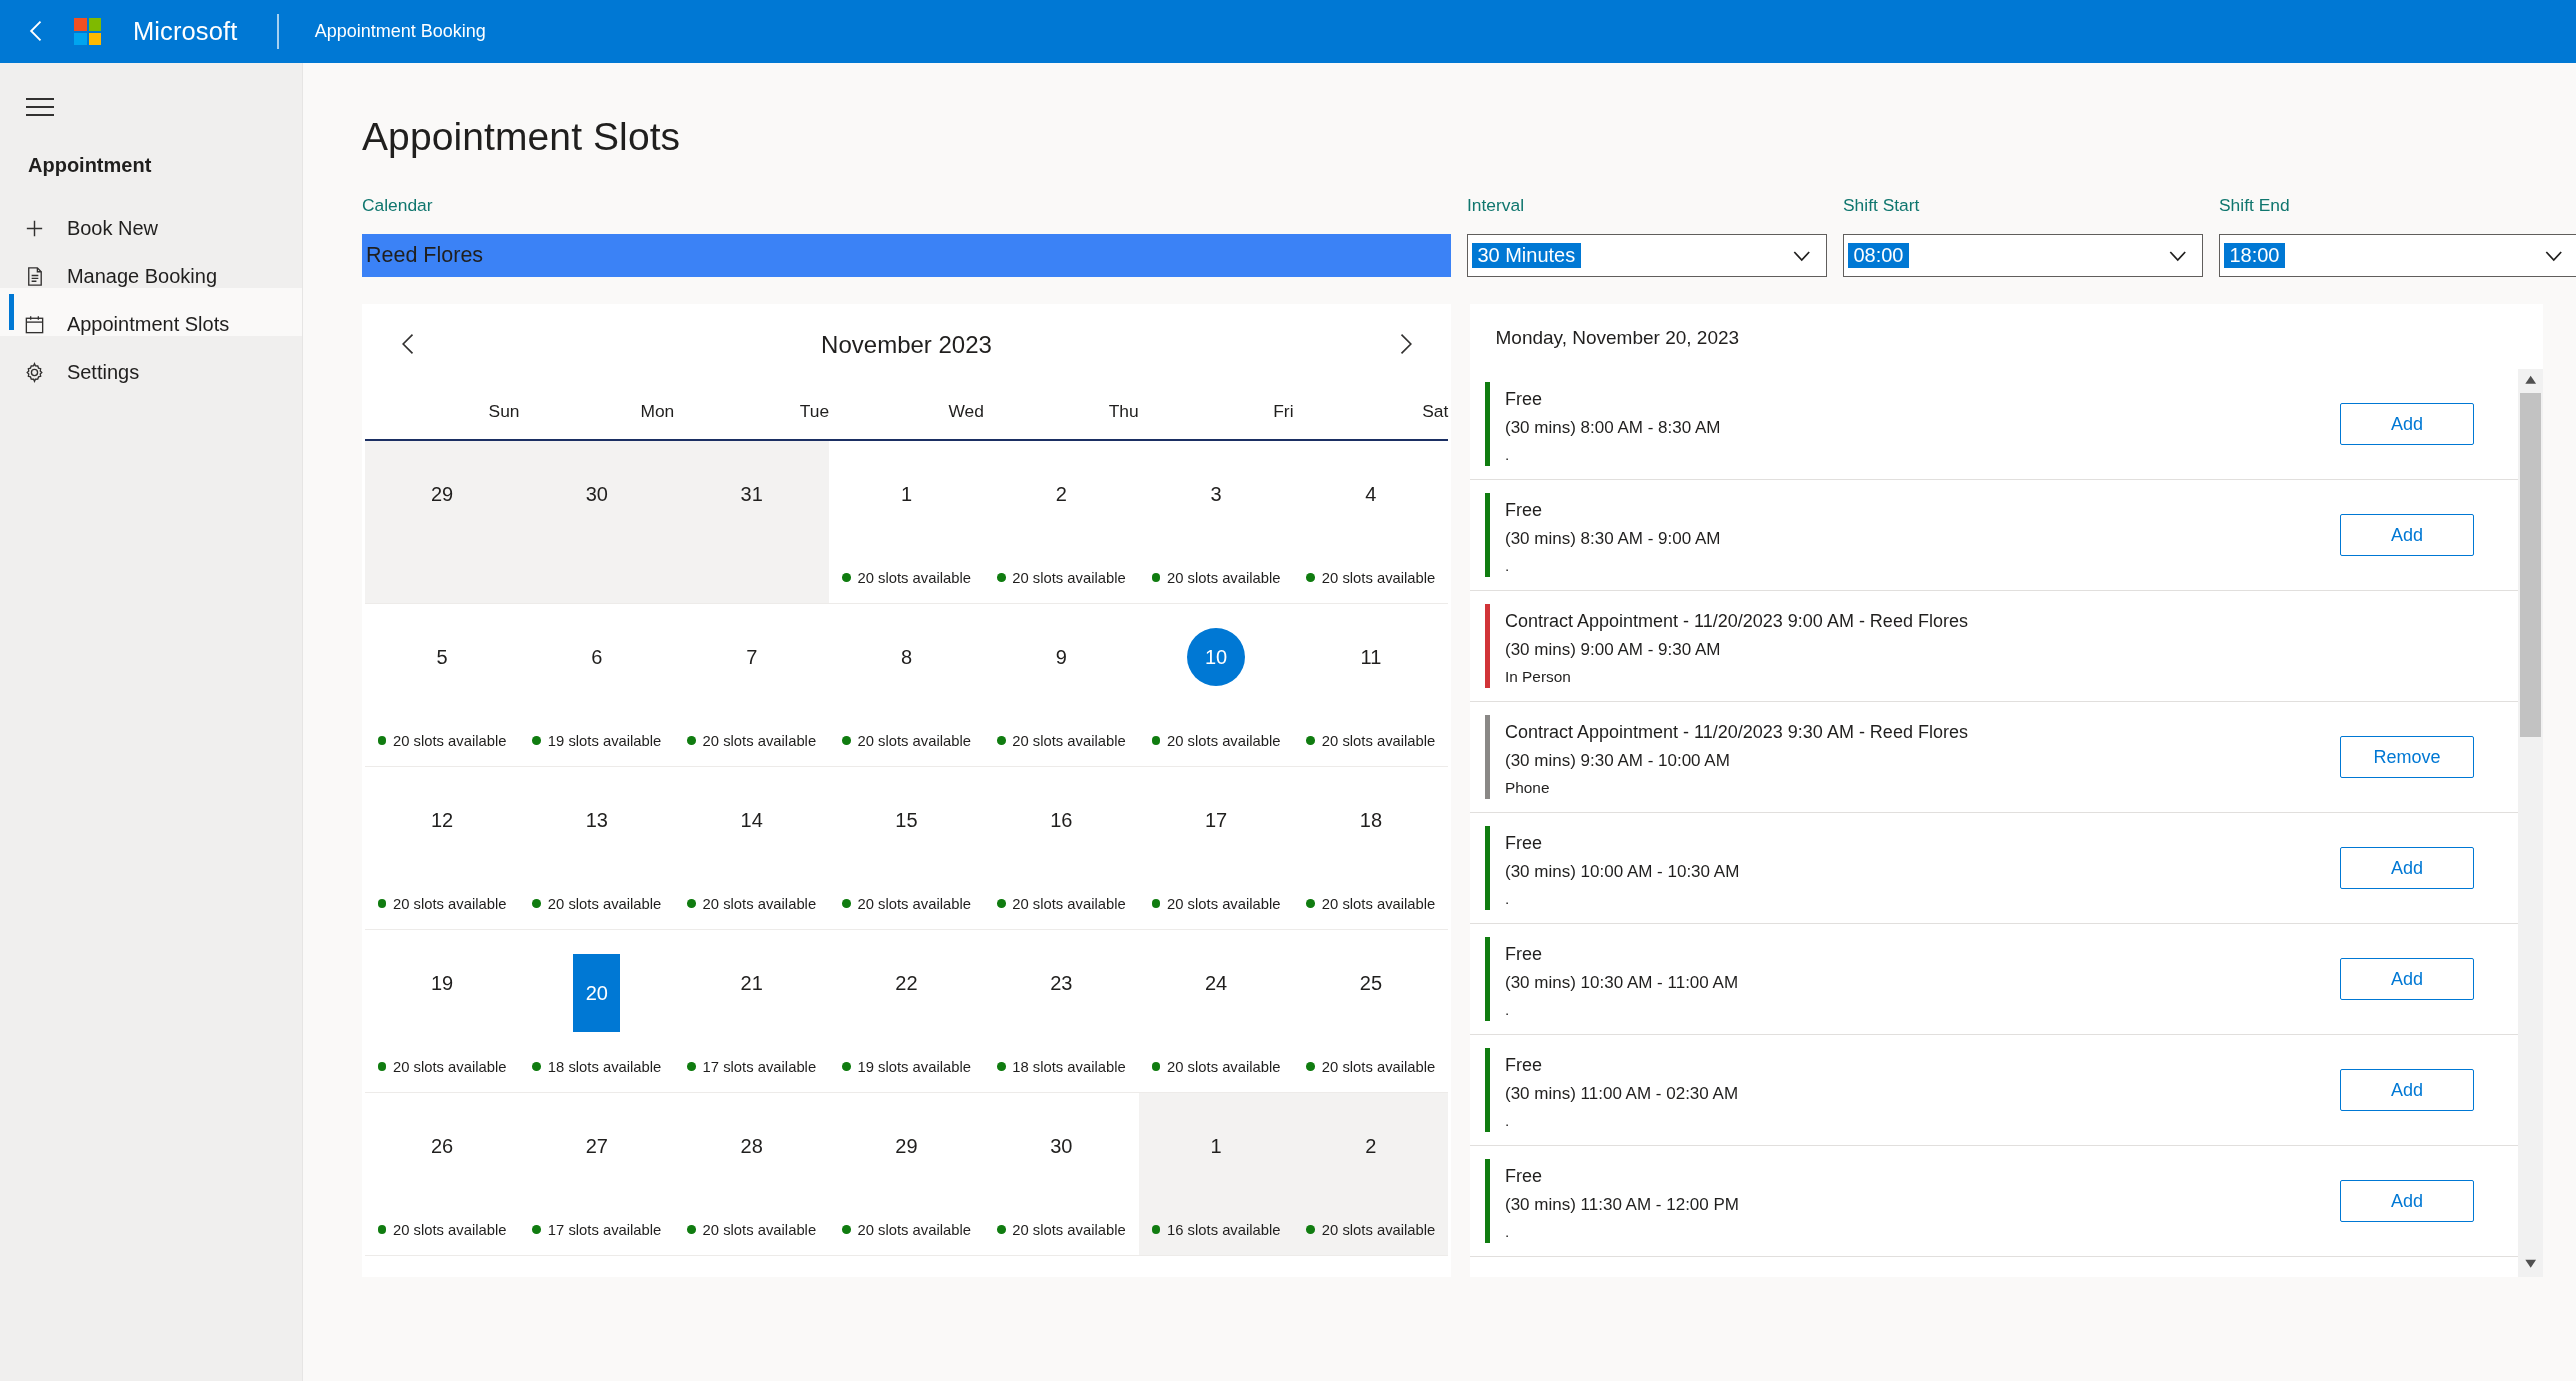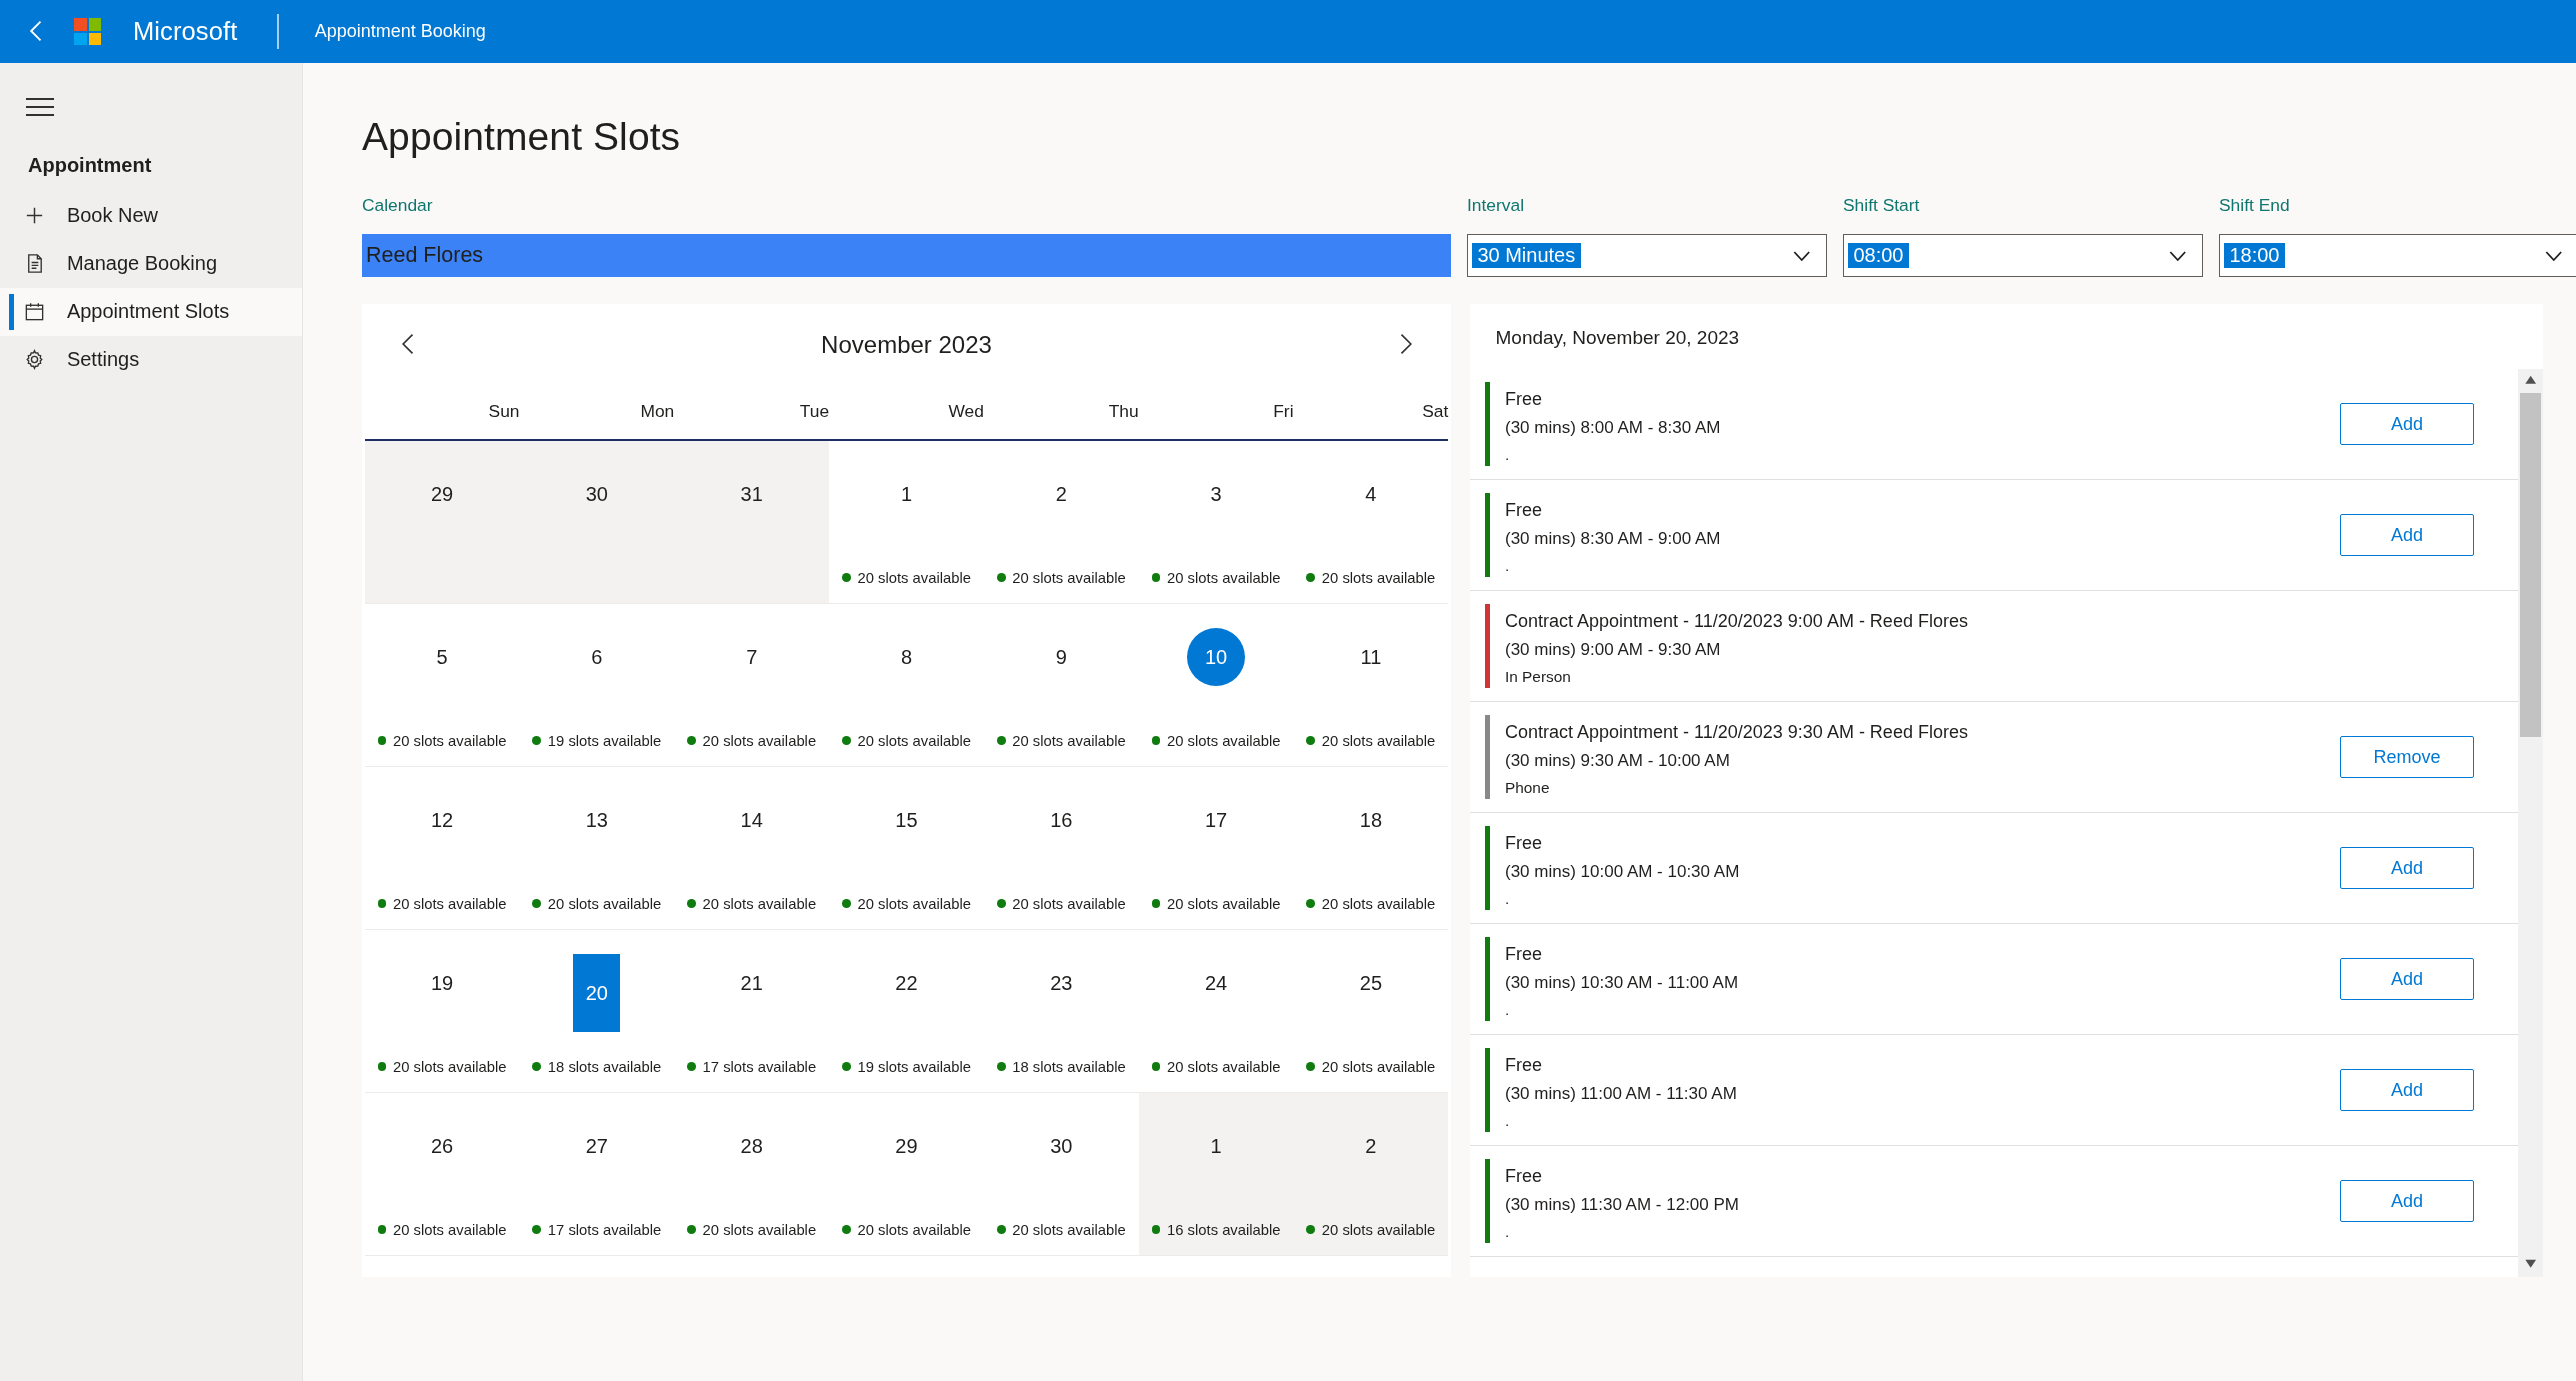--- a/index.html
+++ b/index.html
@@ -34,21 +34,21 @@
   
   .sidebar {
     width: 303px; background: #f0efee;
     border-right: 0.7px solid #e6e5e4;
     flex-shrink: 0; padding-top: 12px;
   }
   .hamburger { width: 64px; height: 64px; display: flex; flex-direction: column; justify-content: center; align-items: center; gap: 6px; cursor: pointer; margin-left: 8px; }
   .hamburger span { display: block; width: 28px; height: 2px; background: #323130; }
   .side-head { font-size: 20px; font-weight: 700; color: #201f1e; padding: 14.8px 0 14.8px 28px; }
   .side-item {
-    height: 48px; display: flex; align-items: center;
+    height: 48px; display: flex; align-items: flex-end;
     padding-left: 20px; cursor: pointer; position: relative; gap: 17.4px;
   }
   .side-item.active { background: #faf9f8; }
   .side-item.active::before {
     content: ""; position: absolute; left: 9.4px; top: 6px; bottom: 6px;
     width: 4.7px; background: #0078d4;
   }
   .side-icon { width: 29.5px; display: flex; align-items: center; justify-content: center; color: #323130; }
   .side-icon svg { width: 23px; height: 23px; }
   .side-label { font-size: 20px; color: #201f1e; }
@@ -606,21 +606,21 @@
                   <div class="slot-mode">.</div>
                 </div>
                 <div class="slot-action">
                   <button class="act-btn">Add</button>
                 </div>
               </div>
               <div class="slot-row">
                 <div class="slot-bar" style="background: rgb(16, 124, 16);"></div>
                 <div class="slot-body">
                   <div class="slot-title">Free</div>
-                  <div class="slot-time">(30 mins) 11:00 AM - 11:30 AM</div>
+                  <div class="slot-time">(30 mins) 11:00 AM - 02:30 AM</div>
                   <div class="slot-mode">.</div>
                 </div>
                 <div class="slot-action">
                   <button class="act-btn">Add</button>
                 </div>
               </div>
               <div class="slot-row">
                 <div class="slot-bar" style="background: rgb(16, 124, 16);"></div>
                 <div class="slot-body">
                   <div class="slot-title">Free</div>

